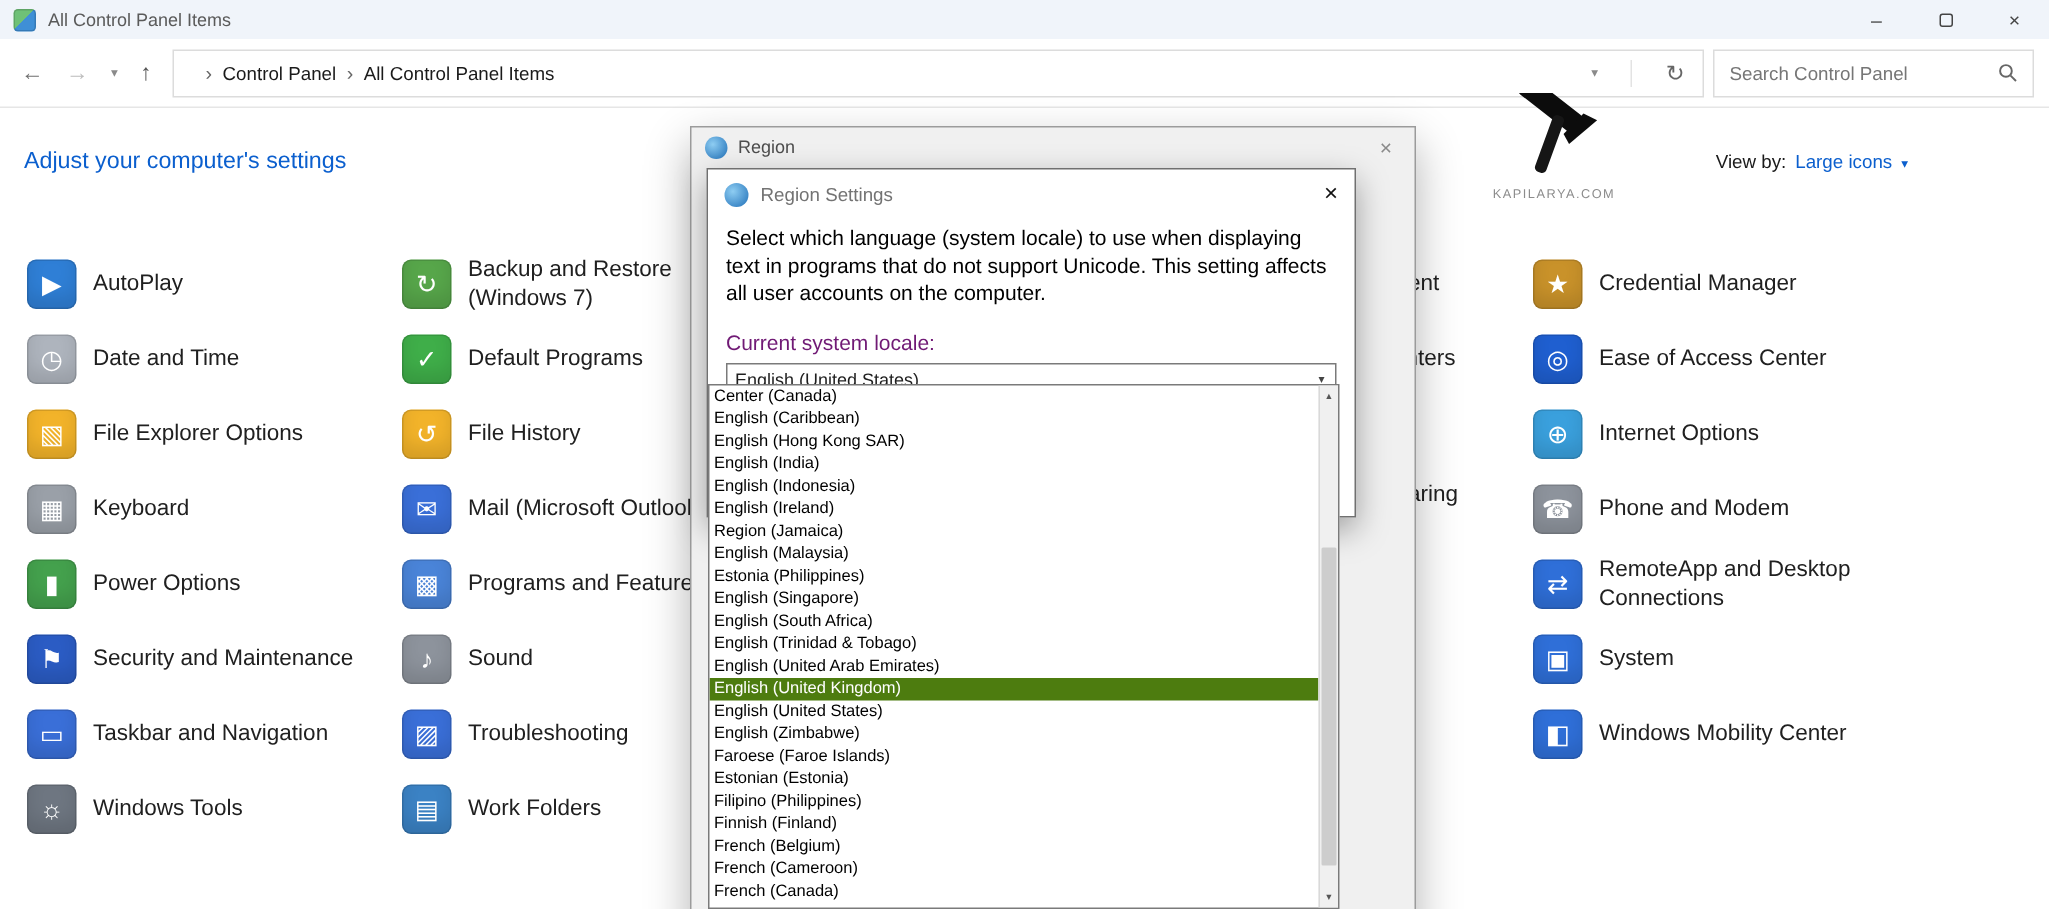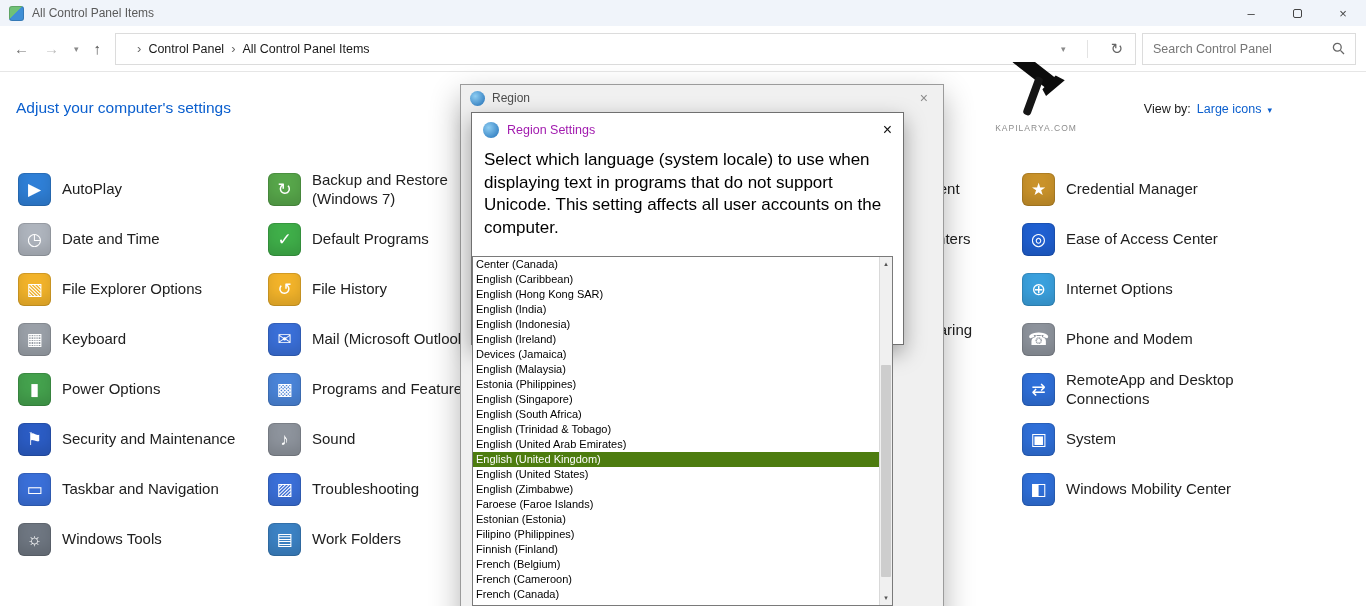--- a/index.html
+++ b/index.html
@@ -126,24 +126,24 @@
     background: #ffffff;
     border: 1px solid #707070;
     box-shadow: 0 8px 20px rgba(0,0,0,.35);
     z-index: 6;
   }
   .rs-titlebar { height: 34px; display: flex; align-items: center; padding: 0 11px; }
   .rs-dialog-icon {
     width: 16px; height: 16px; border-radius: 50%;
     background: radial-gradient(circle at 35% 35%, #8ecdf2, #1f6fb8);
   }
-  .rs-title { font-size: 12.5px; color: #a21caf; margin-left: 8px; }
+  .rs-title { font-size: 12.5px; color: #737373; margin-left: 8px; }
   .rs-close { margin-left: auto; font-size: 16px; color: #111; width: 30px; text-align: right; }
   .rs-body { padding: 2px 12px 0 12px; }
-  .rs-desc { font-size: 17px; line-height: 1.33; color: #000; }
+  .rs-desc { font-size: 14px; line-height: 1.33; color: #000; }
   .rs-locale-label { font-size: 14px; margin-top: 15px; color: #701a75; }
   .rs-combo {
     margin-top: 6px; height: 22px;
     border: 1px solid #7a7a7a;
     background: #fff;
     display: flex; align-items: center; justify-content: space-between;
     padding: 0 7px 0 5px;
     font-size: 12px;
   }
   .rs-combo-caret { font-size: 8px; color: #444; }
@@ -378,21 +378,21 @@
 </div>
 
 <div class="locale-list">
   <div class="options-col" id="locale-options">
       <div class="option">Center (Canada)</div>
       <div class="option">English (Caribbean)</div>
       <div class="option">English (Hong Kong SAR)</div>
       <div class="option">English (India)</div>
       <div class="option">English (Indonesia)</div>
       <div class="option">English (Ireland)</div>
-      <div class="option">Devices (Jamaica)</div>
+      <div class="option">Region (Jamaica)</div>
       <div class="option">English (Malaysia)</div>
       <div class="option">Estonia (Philippines)</div>
       <div class="option">English (Singapore)</div>
       <div class="option">English (South Africa)</div>
       <div class="option">English (Trinidad &amp; Tobago)</div>
       <div class="option">English (United Arab Emirates)</div>
       <div class="option selected">English (United Kingdom)</div>
       <div class="option">English (United States)</div>
       <div class="option">English (Zimbabwe)</div>
       <div class="option">Faroese (Faroe Islands)</div>

